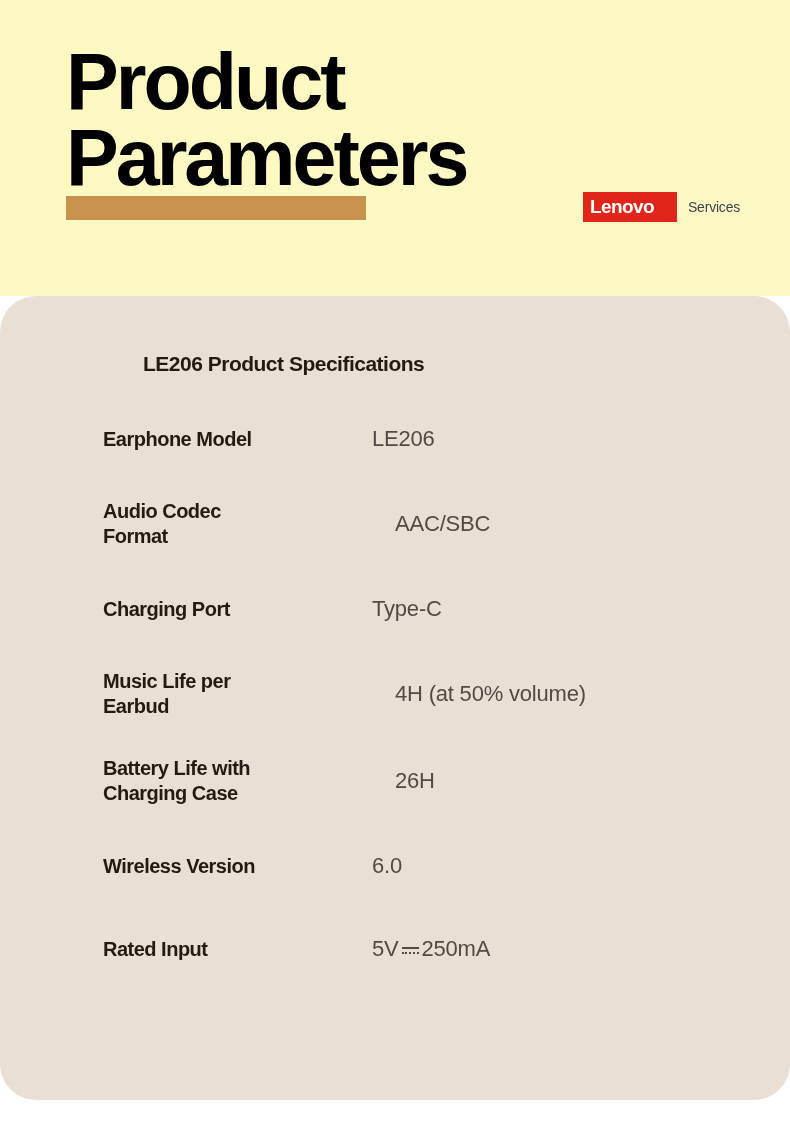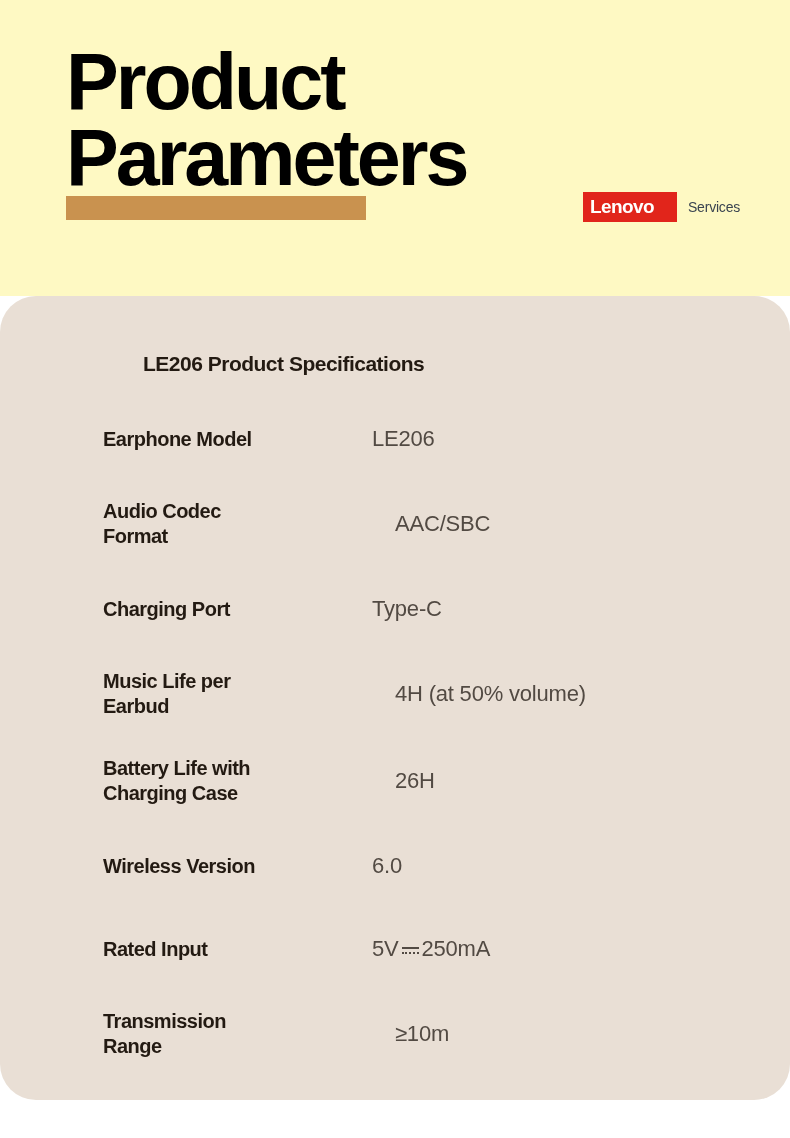--- a/index.html
+++ b/index.html
@@ -262,20 +262,15 @@
       <div class="spec-value">
         <span class="value-seg">5V</span>
         <span class="dc-symbol">
           <span class="dc-solid"></span>
           <span class="dc-dashed"></span>
         </span>
         <span class="value-seg">250mA</span>
       </div>
     </div>
 
-    <div class="spec-row two-line">
-      <div class="spec-label">Transmission
-Range</div>
-      <div class="spec-value">≥10m</div>
-    </div>
 
   </div>
 </div>
 
 </body></html>

